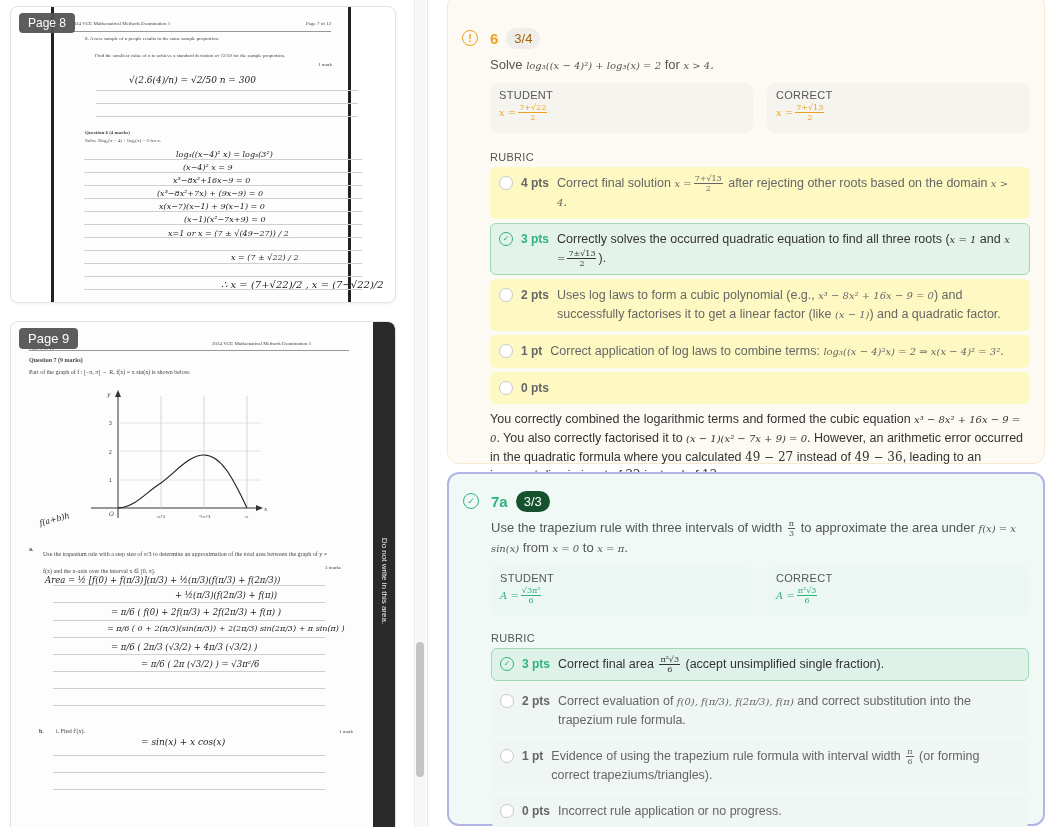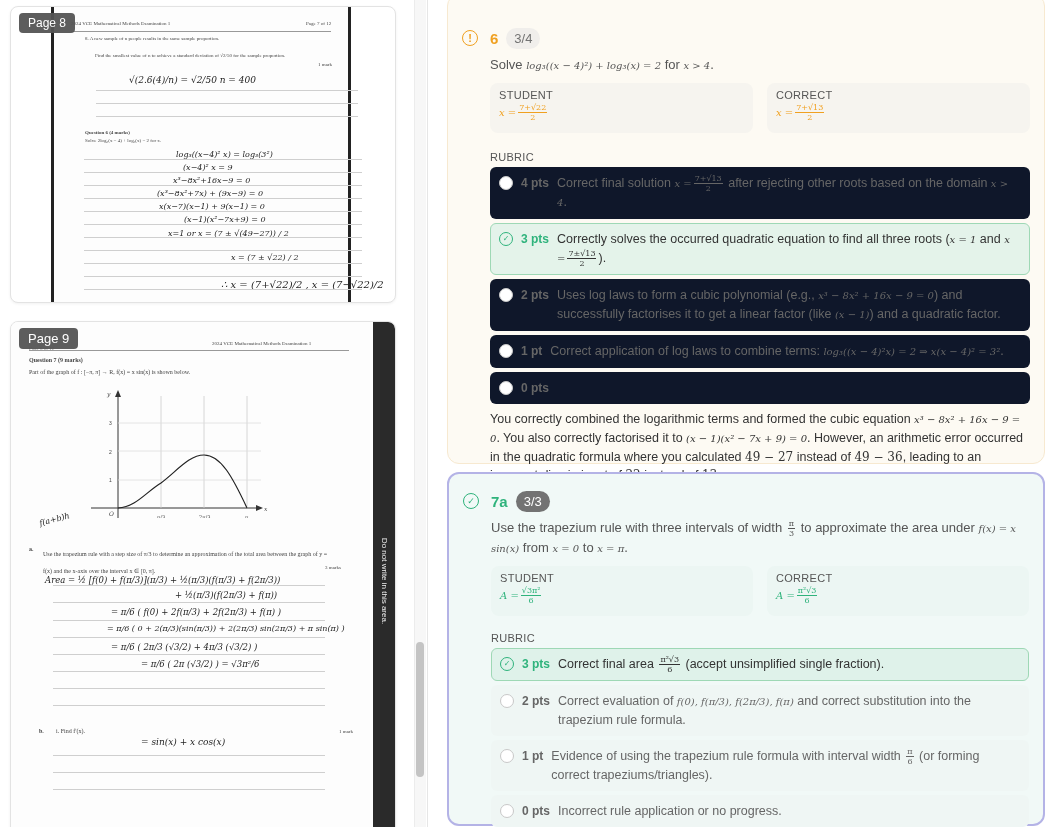--- a/index.html
+++ b/index.html
@@ -28,39 +28,39 @@
   .qcard.warn { top: -6px; height: 470px; background: #fdfaf3; border: 1px solid #f7e9d0; }
   .qcard.ok { top: 472px; height: 354px; background: #f1f9f7; border: 2px solid #b4b3e6; }
   .qhead { display: flex; align-items: center; gap: 8px; height: 22px; }
   .status-icon { width: 16px; height: 16px; border-radius: 50%; display: inline-flex; align-items: center; justify-content: center; font-size: 11px; font-weight: bold; }
   .status-icon.warn { border: 1.6px solid #f0a020; color: #f0a020; }
   .status-icon.ok { border: 1.6px solid #2fb37c; color: #2fb37c; font-size: 9px; }
   .qnum { font-size: 15px; font-weight: bold; margin-left: 4px; }
   .qnum.warn { color: #f0a020; }
   .qnum.ok { color: #2fb37c; }
   .score { font-size: 13px; padding: 3px 8px; border-radius: 12px; }
-  .score.warn { background: #f0eeeb; color: #737373; }
-  .score.ok { background: #737373; color: #fff; text-align: center; }
+  .score.warn { background: #f0eeeb; color: #a16207; }
+  .score.ok { background: #14532d; color: #fff; text-align: center; }
   .prompt { margin-left: 28px; margin-top: 6px; font-size: 13px; color: #555; line-height: 19px; }
   .m { font-family: "DejaVu Serif", serif; font-style: italic; font-size: 10px; }
   .mn { font-family: "DejaVu Serif", serif; font-size: 12px; }
   .frac { display: inline-block; vertical-align: middle; text-align: center; font-family: "DejaVu Serif", serif; font-size: 8px; line-height: 9px; margin: 0 2px; }
   .frac .num { display: block; border-bottom: 1px solid currentColor; padding: 0 1px; }
   .frac .den { display: block; }
   .answers { display: flex; gap: 14px; margin-left: 28px; margin-top: 8px; }
   .ansbox { flex: 1; border-radius: 8px; padding: 6px 9px 7px 9px; height: 50px; }
   .warn .ansbox { background: #f6f4ef; }
   .ok .ansbox { background: #ecf6f3; }
   .anslabel { font-size: 11px; color: #555; letter-spacing: 0.3px; }
   .ansval { margin-top: 2px; font-size: 12px; }
   .warn .ansval { color: #f0a020; }
   .ok .ansval { color: #2fb37c; }
   .rubric-label { margin-left: 28px; margin-top: 18px; font-size: 11px; color: #555; letter-spacing: 0.3px; }
   .ok .rubric-label { margin-top: 16px; }
-  .ritem { display: flex; margin-left: 28px; margin-top: 4px; padding: 6px 8px; border-radius: 6px; background: #0f172a; border: 1px solid transparent; font-size: 12.5px; color: #666; line-height: 18px; }
+  .ritem { display: flex; margin-left: 28px; margin-top: 4px; padding: 6px 8px; border-radius: 6px; background: #fef9c3; border: 1px solid transparent; font-size: 12.5px; color: #666; line-height: 18px; }
   .ok .ritem { background: #eff6f4; }
   .ritem.sel { background: #e4f3ea; border: 1px solid #9ed8b5; color: #333; }
   .ok .ritem.sel { background: #dff2ea; }
   .radio { flex: 0 0 14px; width: 14px; height: 14px; border: 1px solid #c8c8c8; border-radius: 50%; margin-top: 2px; margin-right: 8px; background: #fff; }
   .radio.sel { border: 1.6px solid #2fb37c; background: transparent; display: flex; align-items: center; justify-content: center; color: #2fb37c; font-size: 8px; }
   .pts { flex: 0 0 auto; font-weight: bold; font-size: 12px; color: #666; margin-right: 8px; white-space: nowrap; }
   .pts.sel { color: #2fb37c; }
   .rtext { flex: 1; }
   .feedback { margin-left: 28px; margin-top: 6px; font-size: 12.5px; color: #333; line-height: 18px; }
 </style>
@@ -75,21 +75,21 @@
       <span class="page-badge">Page 8</span>
       <div class="scan" style="left:40px; top:0; width:300px; height:297px;">
         <div class="bar" style="left:0;"></div>
         <div class="bar" style="right:0;"></div>
         <span class="scan-text small" style="left:20px; top:14px;">2024 VCE Mathematical Methods Examination 1</span>
         <span class="scan-text small" style="left:255px; top:14px;">Page 7 of 12</span>
         <div class="rule" style="left:20px; right:20px; top:24px; background:#999;"></div>
         <span class="scan-text small" style="left:34px; top:29px;">8.  A new sample of n people results in the same sample proportion.</span>
         <span class="scan-text small" style="left:44px; top:45px; white-space:normal; width:200px; line-height:7px;">Find the smallest value of n to achieve a standard deviation of √2/50 for the sample proportion.</span>
         <span class="scan-text small" style="left:267px; top:55px;">1 mark</span>
-        <span class="hw" style="left:78px; top:68px; font-size:9px;">√(2.6(4)/n) = √2/50        n = 400</span>
+        <span class="hw" style="left:78px; top:68px; font-size:9px;">√(2.6(4)/n) = √2/50        n = 300</span>
         <div class="rule" style="left:45px; width:262px; top:83px;"></div>
         <div class="rule" style="left:45px; width:262px; top:96px;"></div>
         <div class="rule" style="left:45px; width:262px; top:109px;"></div>
         <span class="scan-text small scan-bold" style="left:34px; top:123px;">Question 6 (4 marks)</span>
         <span class="scan-text small" style="left:34px; top:131px;">Solve 2log₃(x − 4) + log₃(x) = 2 for x.</span>
         <div>
           <span class="hw" style="left:125px; top:143px; font-size:8px;">log₃((x−4)² x) = log₃(3²)</span>
           <span class="hw" style="left:132px; top:156px; font-size:8px;">(x−4)² x = 9</span>
           <span class="hw" style="left:122px; top:169px; font-size:8px;">x³−8x²+16x−9 = 0</span>
           <span class="hw" style="left:106px; top:182px; font-size:8px;">(x³−8x²+7x) + (9x−9) = 0</span>

